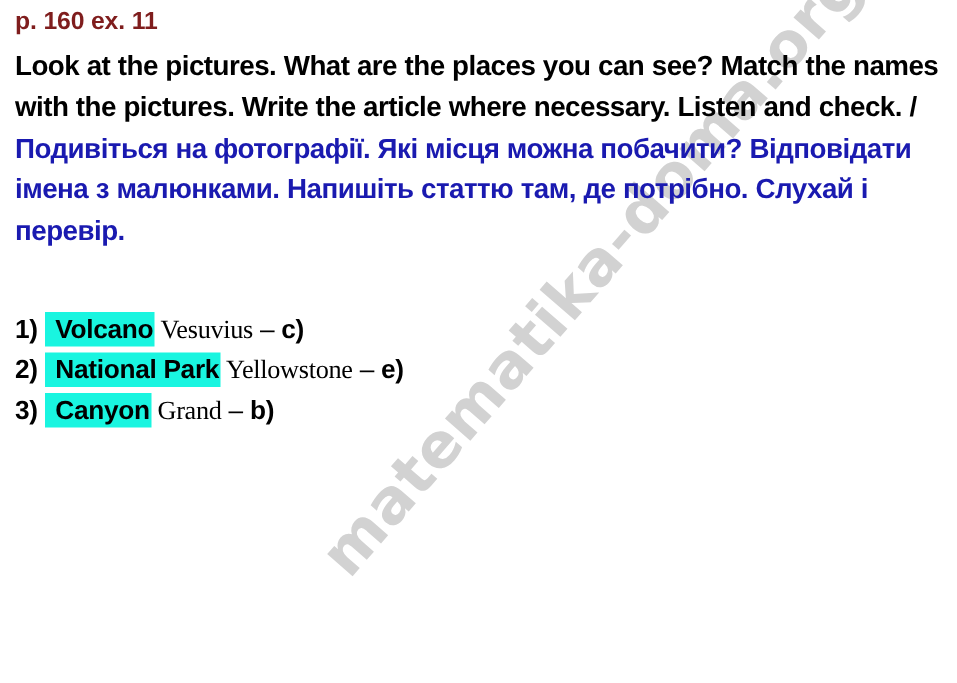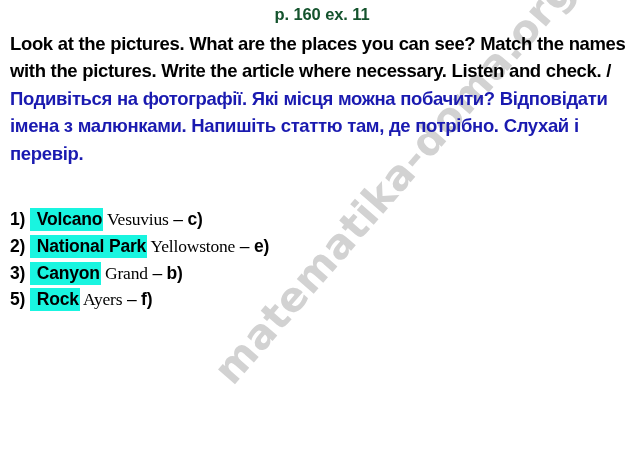--- a/index.html
+++ b/index.html
@@ -45,25 +45,24 @@
 
   
   .content {
     position: relative;
     z-index: 10;
   }
 
   #exercise-ref {
     font-weight: bold;
     font-size: 16.5px;
-    color: #14532d;
+    color: #7f1d1d;
     line-height: 1.0;
     margin: 0 0 7px 4px;
     letter-spacing: -0.1px;
-    text-align: center;
   }
 
   #instructions {
     font-weight: bold;
     font-size: 18.5px;
     line-height: 1.49;
     color: #000000;
     margin: 0 0 12px 4px;
     letter-spacing: -0.35px;
     word-spacing: 0.2px;
@@ -129,19 +128,18 @@
 
     <ul id="answers">
 
       <li><span class="num">1)</span>&nbsp;<span class="term">Volcano</span><span class="name"> Vesuvius</span><span class="dash"> – </span><span class="key"> c)</span></li>
 
       <li><span class="num">2)</span>&nbsp;<span class="term">National Park</span><span class="name"> Yellowstone</span><span class="dash"> – </span><span class="key">e)</span></li>
 
       <li><span class="num">3)</span>&nbsp;<span class="term">Canyon</span><span class="name"> Grand</span><span class="dash"> – </span><span class="key">b)</span></li>
 
 
-      <li><span class="num">5)</span>&nbsp;<span class="term">Rock</span><span class="name"> Ayers</span><span class="dash"> – </span><span class="key">f)</span></li>
 
 
 
     </ul>
   </div>
 </div>
 
 </body></html>

